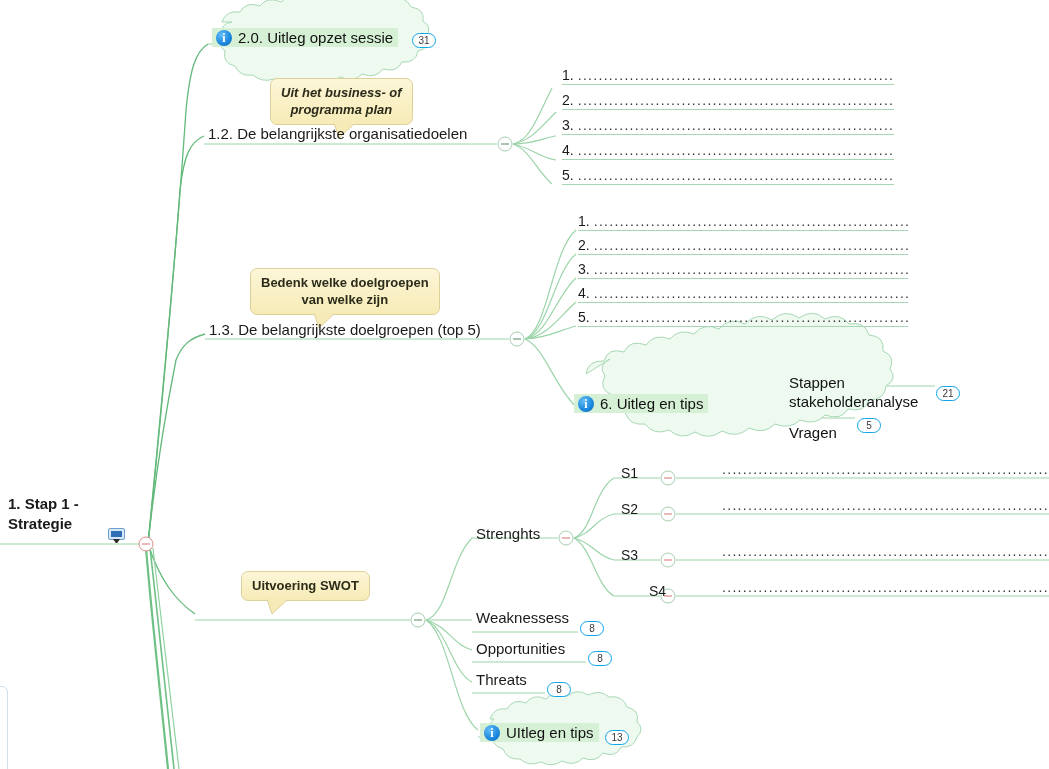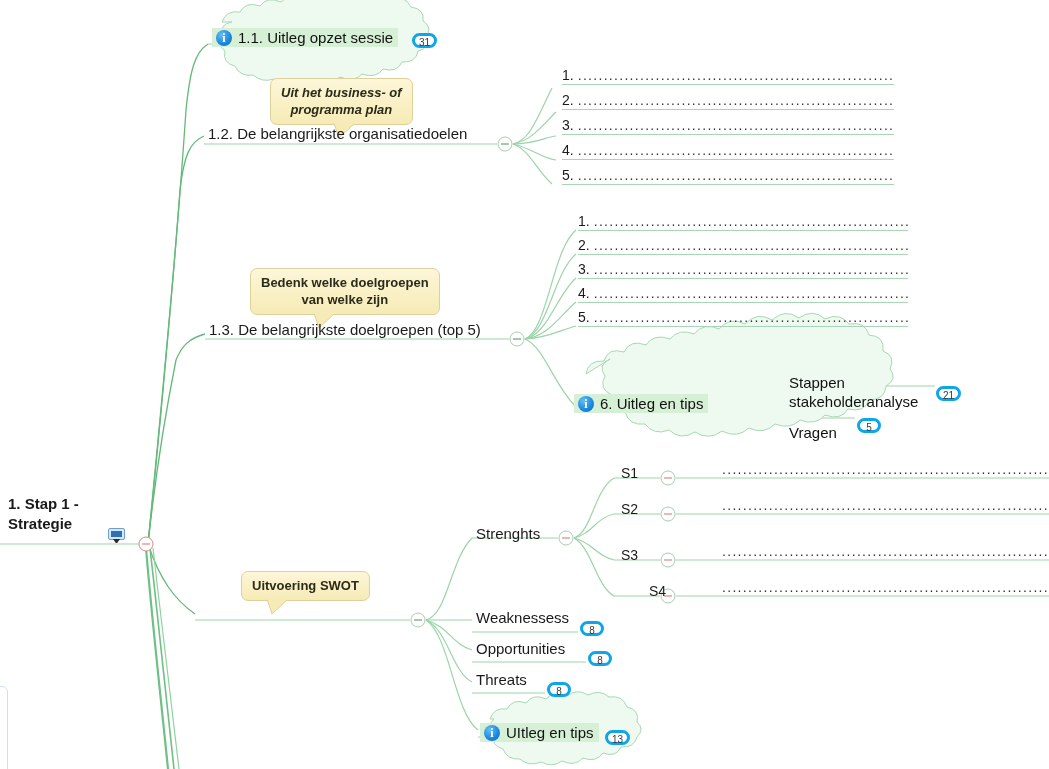--- a/index.html
+++ b/index.html
@@ -99,21 +99,21 @@
   .callout .tail {
     position: absolute;
     width: 0; height: 0;
   }
 
   
   .badge {
     position: absolute;
     min-width: 24px;
     height: 15px;
-    border: 3px solid #0ea5e9;
+    border: 1px solid #0ea5e9;
     border-radius: 8px;
     background: #ffffff;
     color: #3a3a3a;
     font-size: 10px;
     line-height: 13px;
     text-align: center;
     padding: 0 4px;
   }
 
   
@@ -302,21 +302,21 @@
   <div class="cloud-wrap" style="left:196px; top:8px; width:252px; height:58px;">
     <svg width="252" height="58" viewBox="0 0 252 58">
       <path d="M26,14 q4,-12 18,-10 q6,-11 20,-6 q7,-10 21,-4 q8,-9 22,-3 q9,-8 22,-2
                q10,-7 22,-1 q11,-6 22,0 q12,-5 22,2 q14,-3 20,9 q14,2 12,14
                q10,6 3,16 q5,11 -8,14 q-2,12 -16,11 q-5,11 -19,7 q-7,10 -21,5
                q-8,9 -22,3 q-9,8 -22,2 q-10,7 -22,1 q-11,6 -22,-1 q-12,4 -21,-4
                q-13,2 -18,-9 q-13,-3 -10,-15 q-9,-7 -2,-16 q-4,-11 9,-13 Z" fill="#eefaf0" stroke="#a8d8b4" stroke-width="1"></path>
     </svg>
     <div class="cloud-label" style="left:16px; top:20px;">
       <span class="info-icon">i</span>
-      <span>1.1. Uitleg opzet sessie</span>
+      <span>2.0. Uitleg opzet sessie</span>
     </div>
   </div>
   <div class="badge" style="left:412px; top:33px;">31</div>
 
   <div class="cloud-wrap" style="left:556px; top:348px; width:416px; height:92px;">
     <svg width="416" height="92" viewBox="0 0 416 92">
       <path d="M30,26 q2,-14 18,-13 q4,-14 20,-9 q6,-13 22,-7 q8,-12 24,-6 q9,-11 24,-5
                q10,-12 25,-5 q11,-13 26,-5 q12,-13 27,-4 q13,-12 27,-2 q14,-10 26,1
                q15,-7 24,5 q16,-3 20,11 q16,1 14,16 q13,5 7,18 q8,10 -4,17
                q-1,14 -17,14 q-4,13 -21,9 q-7,12 -23,6 q-9,11 -25,5 q-10,10 -25,4

